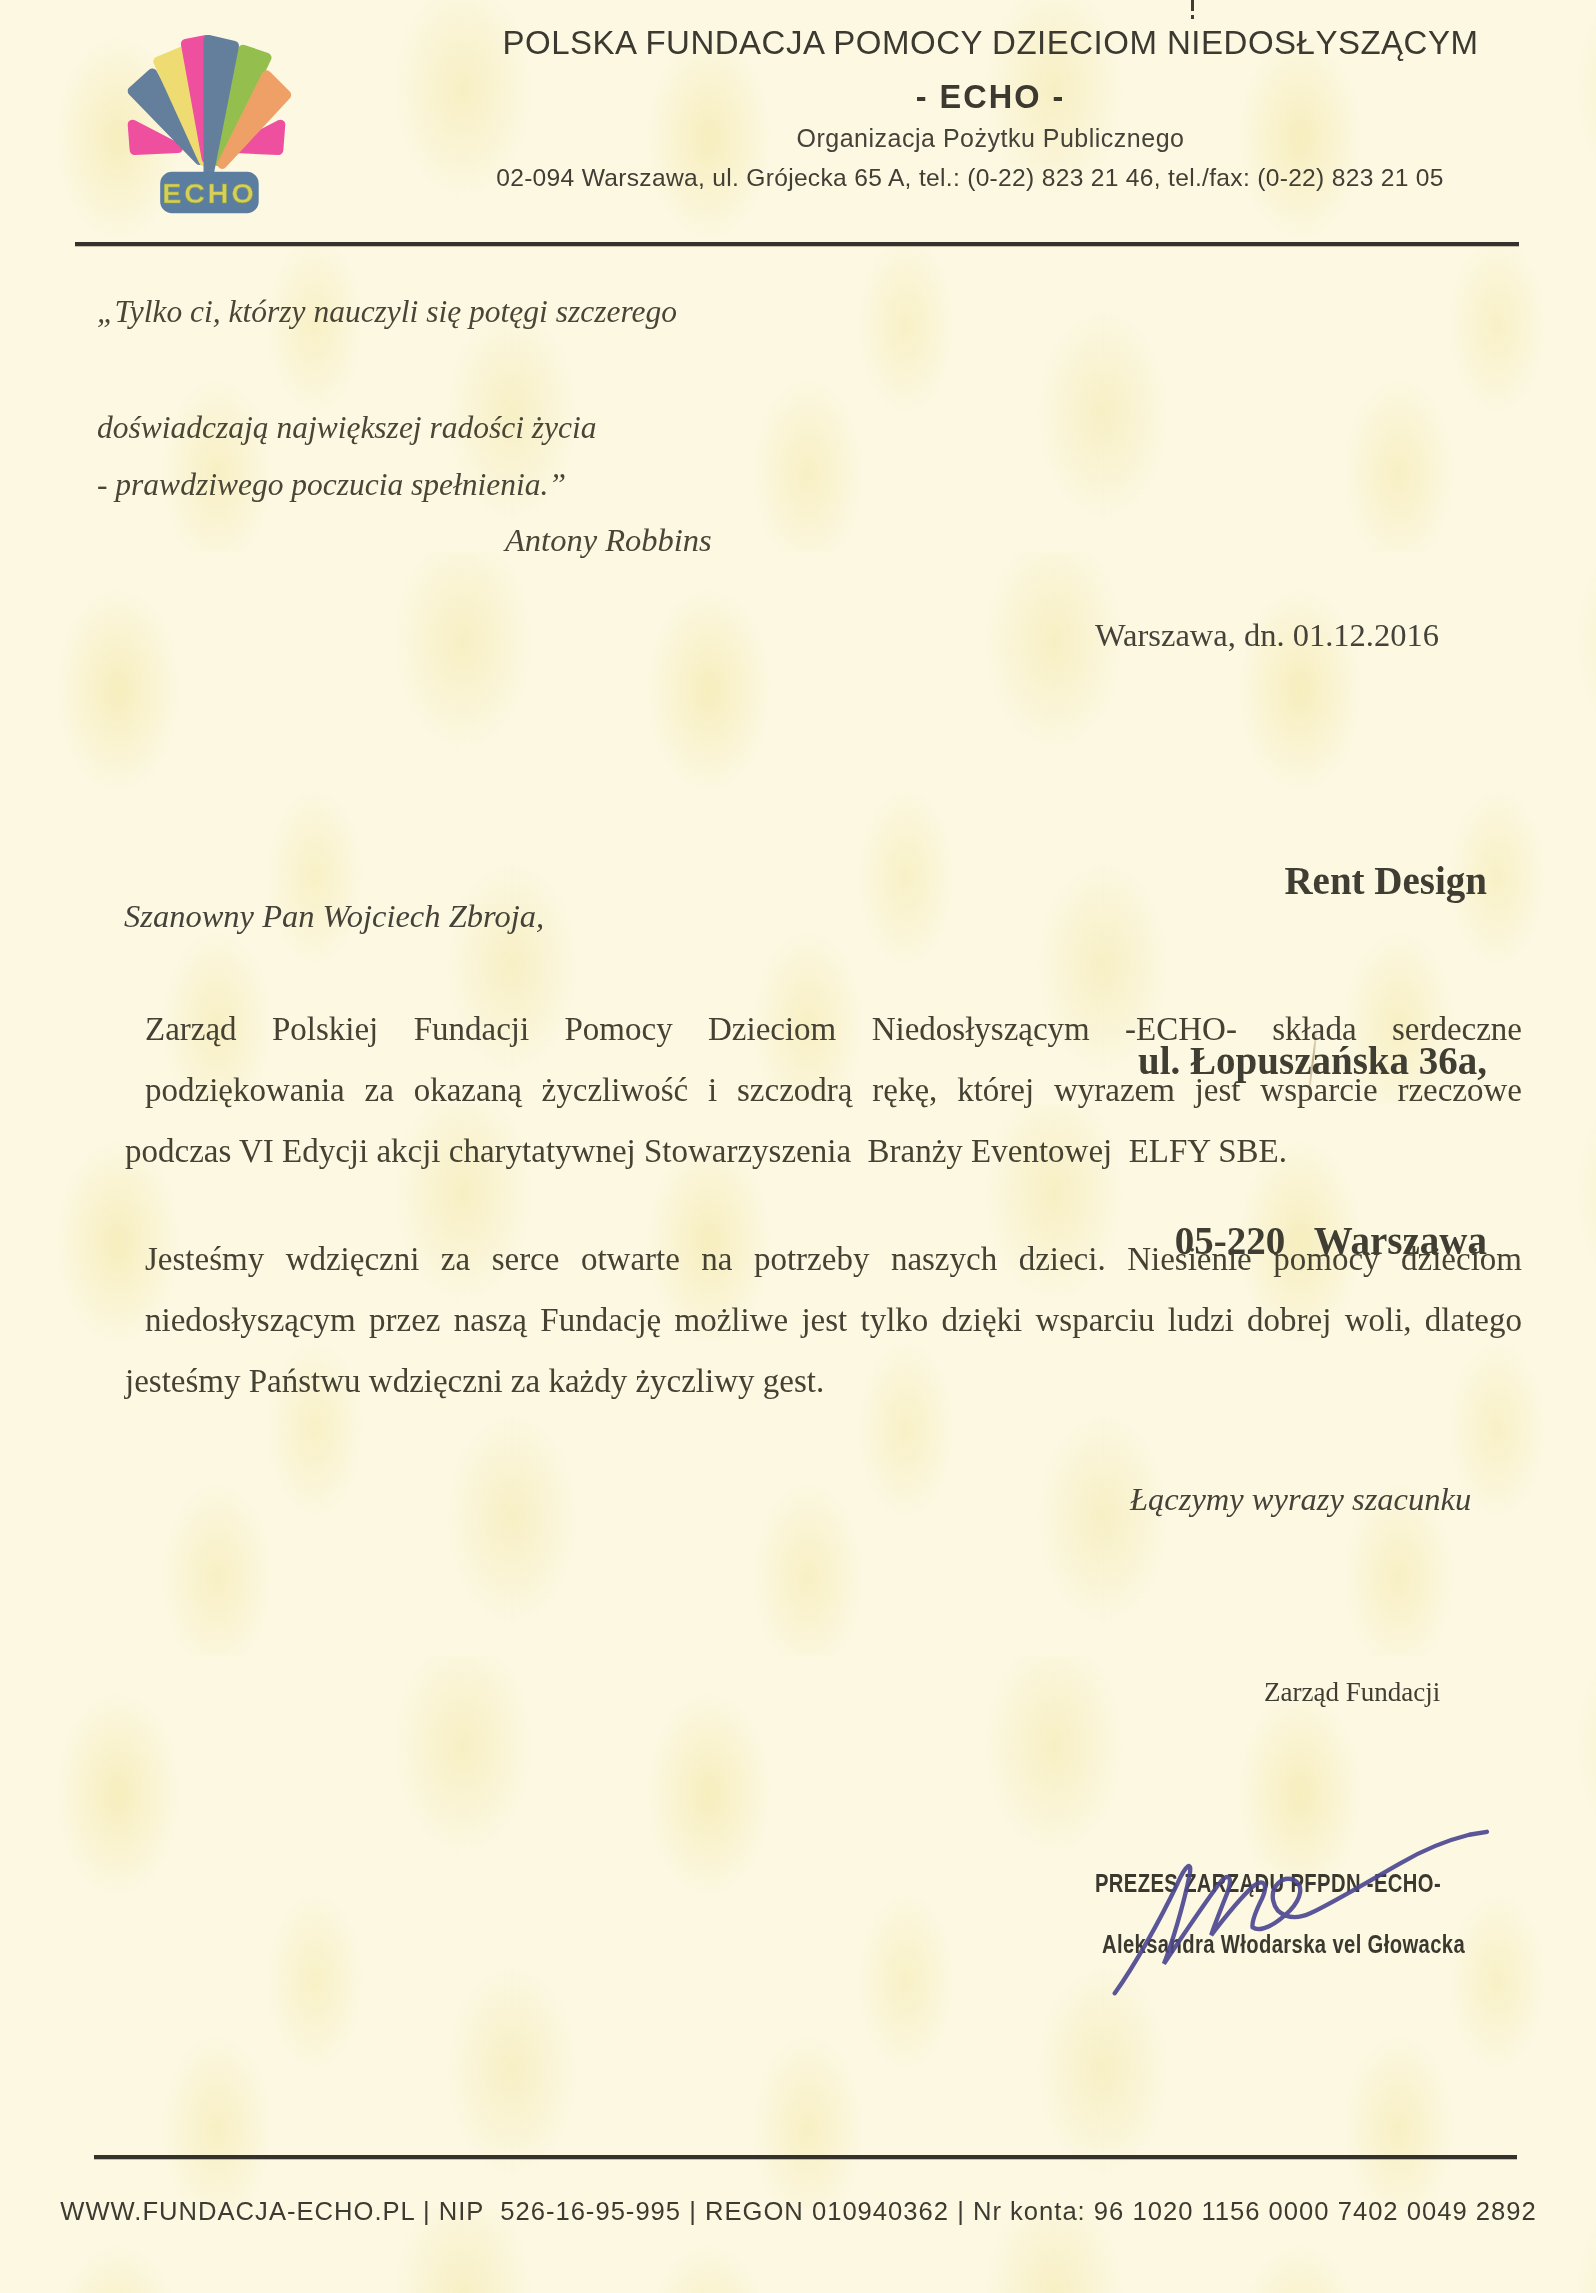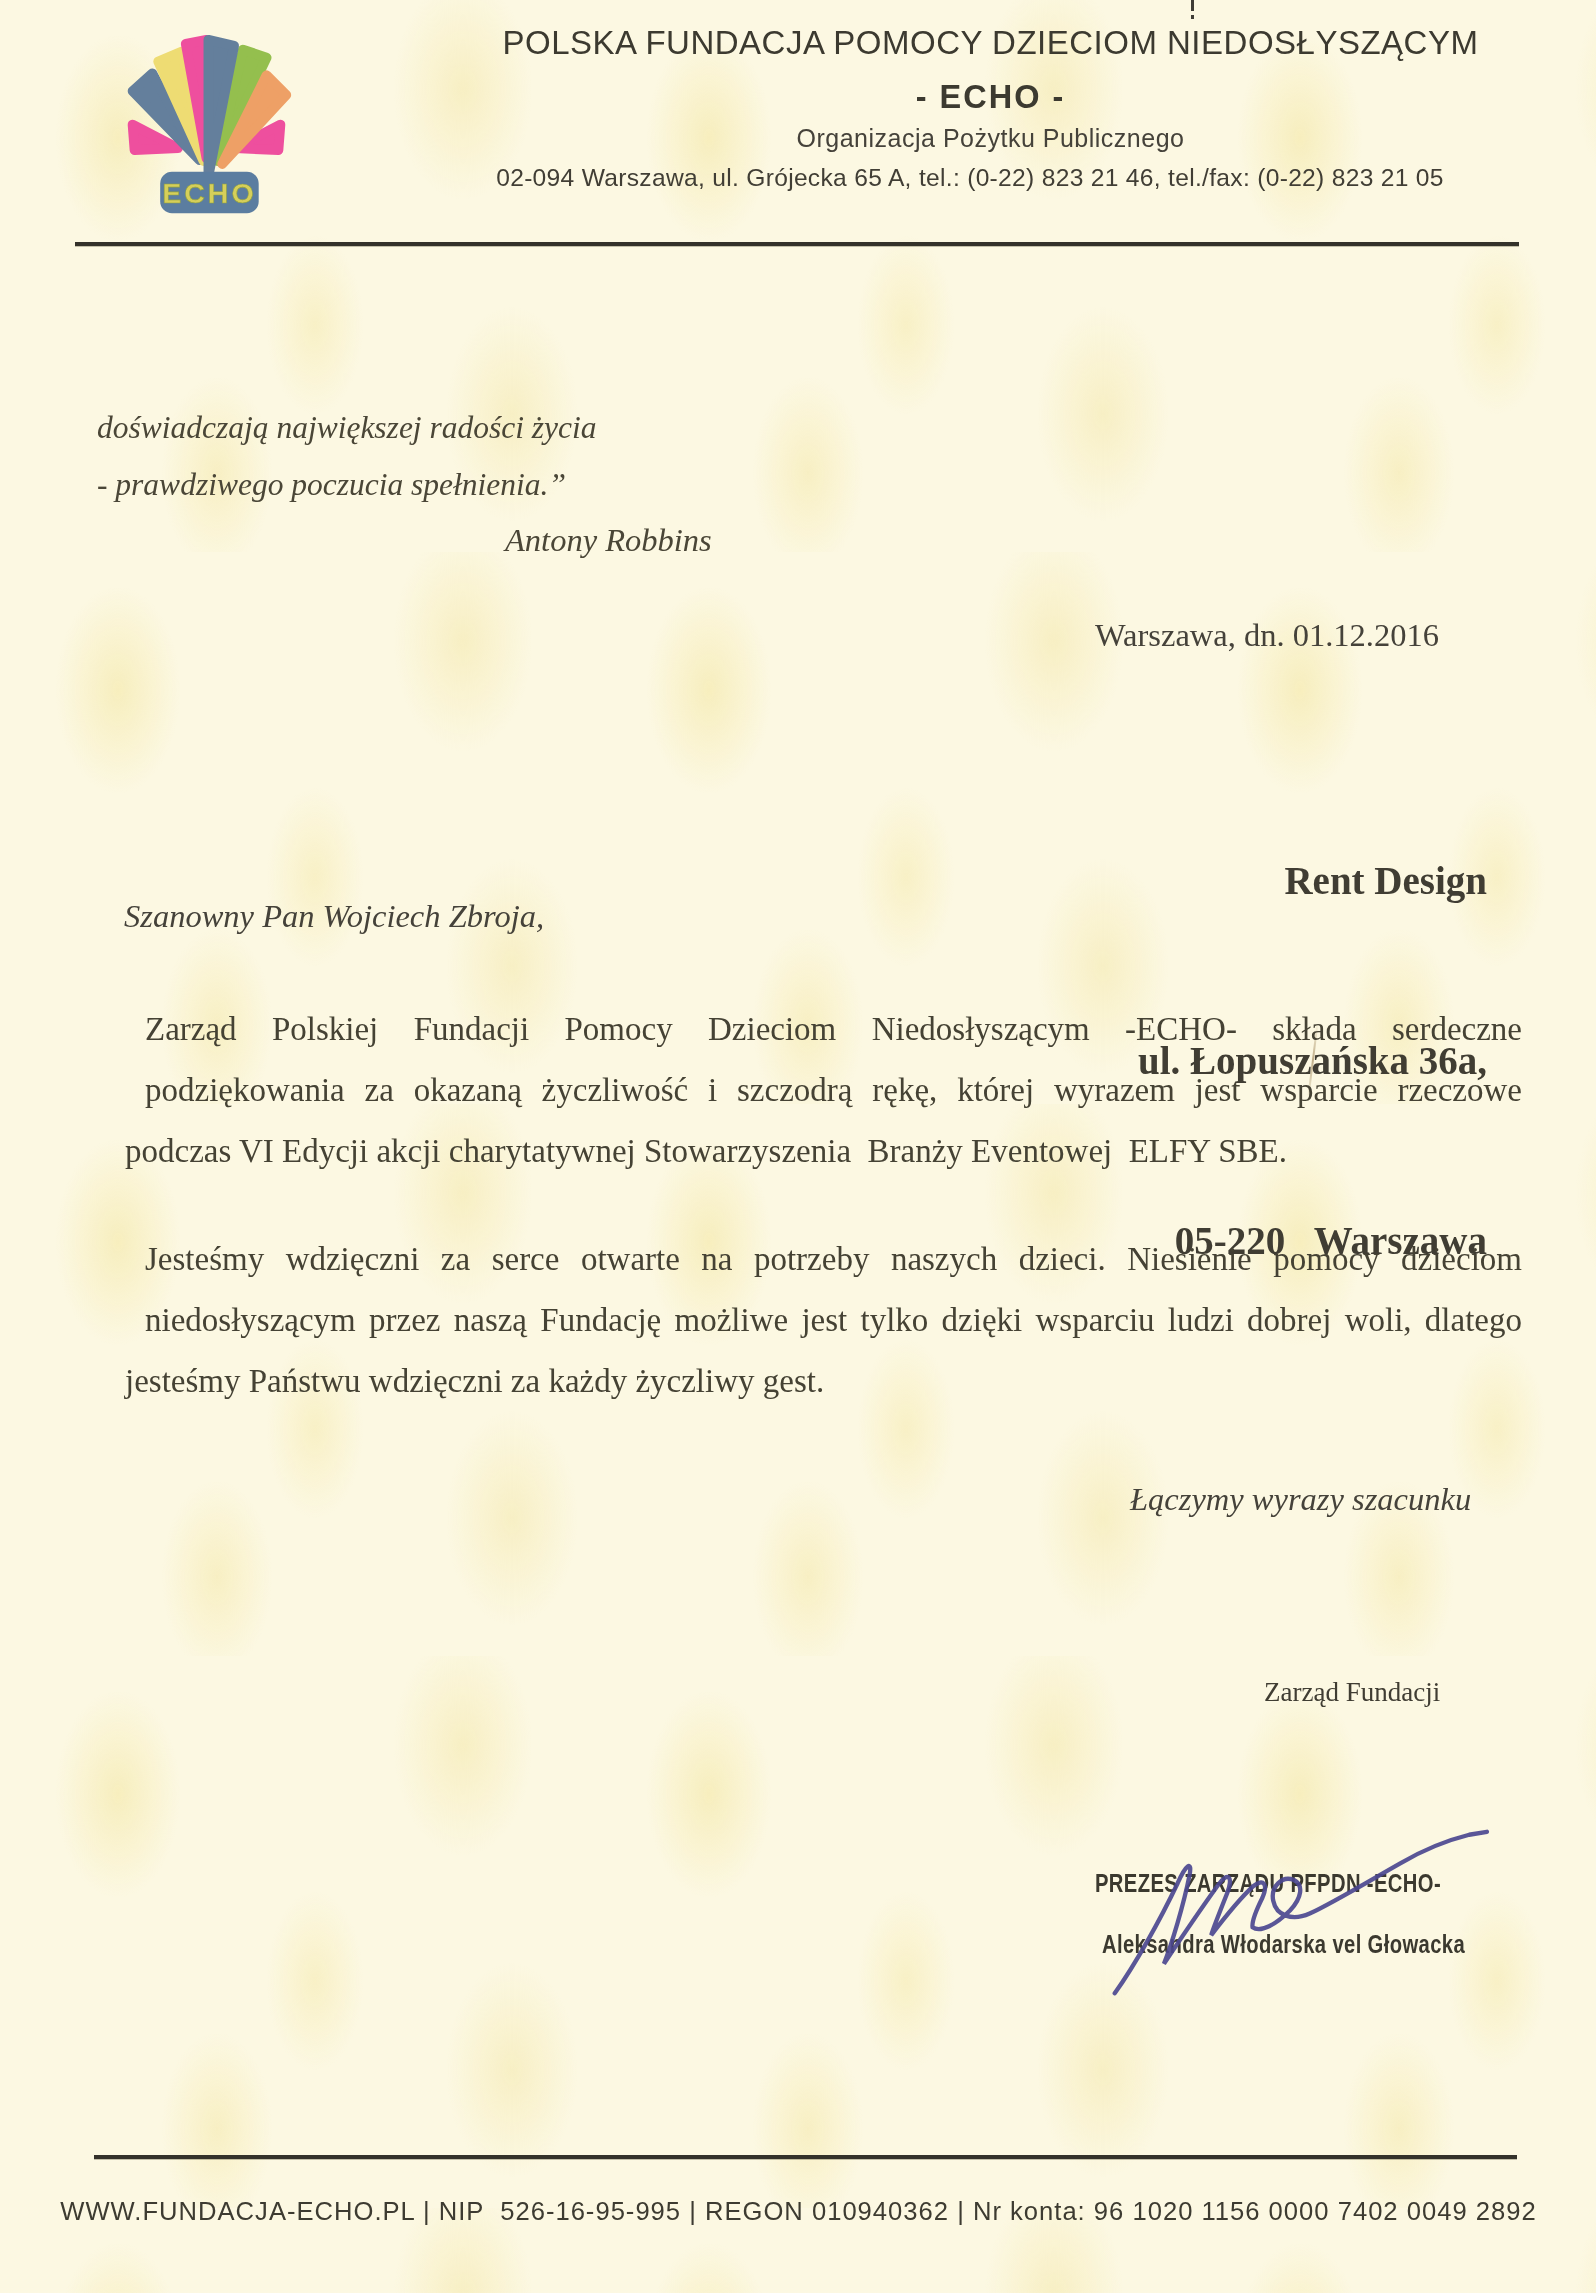--- a/index.html
+++ b/index.html
@@ -92,20 +92,21 @@
     <rect x="64" y="144" width="100" height="42" rx="12" fill="#5b7da0"></rect>
     <text x="114" y="176" text-anchor="middle" font-family="Liberation Sans, DejaVu Sans, sans-serif" font-weight="bold" font-size="29" letter-spacing="3" fill="#d6cf5a" stroke="#93a23f" stroke-width="0.6">ECHO</text>
   </svg>
 
   <div class="abs sans hdr-org">POLSKA FUNDACJA POMOCY DZIECIOM NIEDOSŁYSZĄCYM</div>
   <div class="abs sans hdr-echo">- ECHO -</div>
   <div class="abs sans hdr-opp">Organizacja Pożytku Publicznego</div>
   <div class="abs sans hdr-addr">02-094 Warszawa, ul. Grójecka 65 A, tel.: (0-22) 823 21 46, tel./fax: (0-22) 823 21 05</div>
   <div class="abs rule rule-top"></div>
 
+  <div class="abs quote-line q0">„Tylko ci, którzy nauczyli się potęgi szczerego</div>
   <div class="abs quote-line q2">doświadczają największej radości życia</div>
   <div class="abs quote-line q3">- prawdziwego poczucia spełnienia.”</div>
   <div class="abs quote-attr">Antony Robbins</div>
 
   <div class="abs date">Warszawa, dn. 01.12.2016</div>
   <div class="abs recipient">
     <div>Rent Design</div>
     <div>ul. Łopuszańska 36a,</div>
     <div>05-220   Warszawa</div>
   </div>

